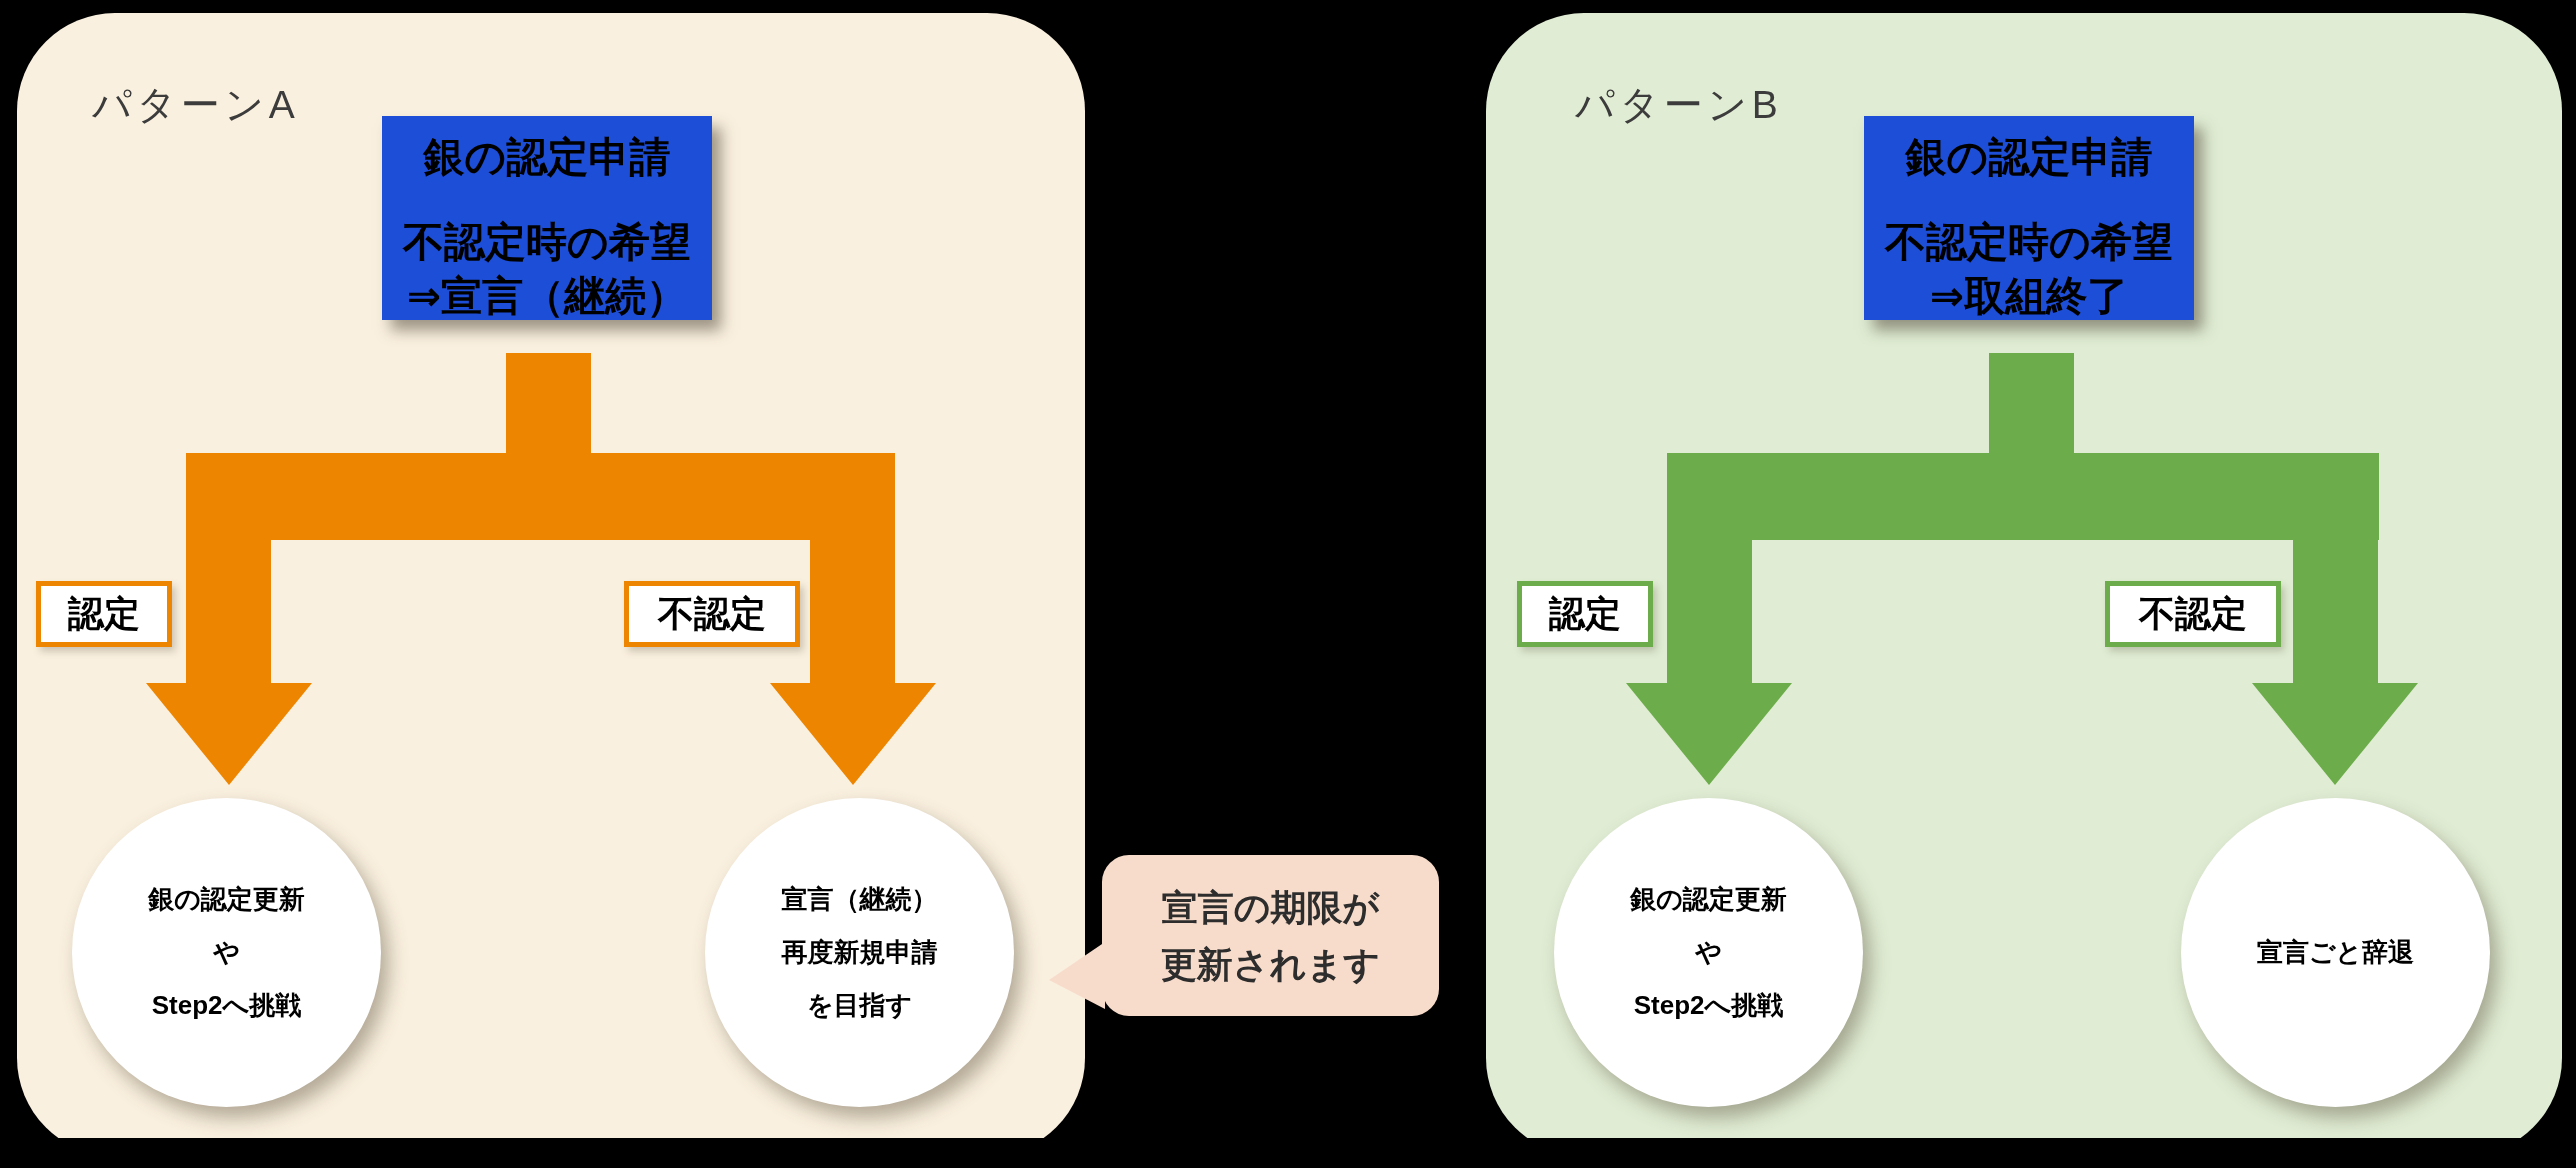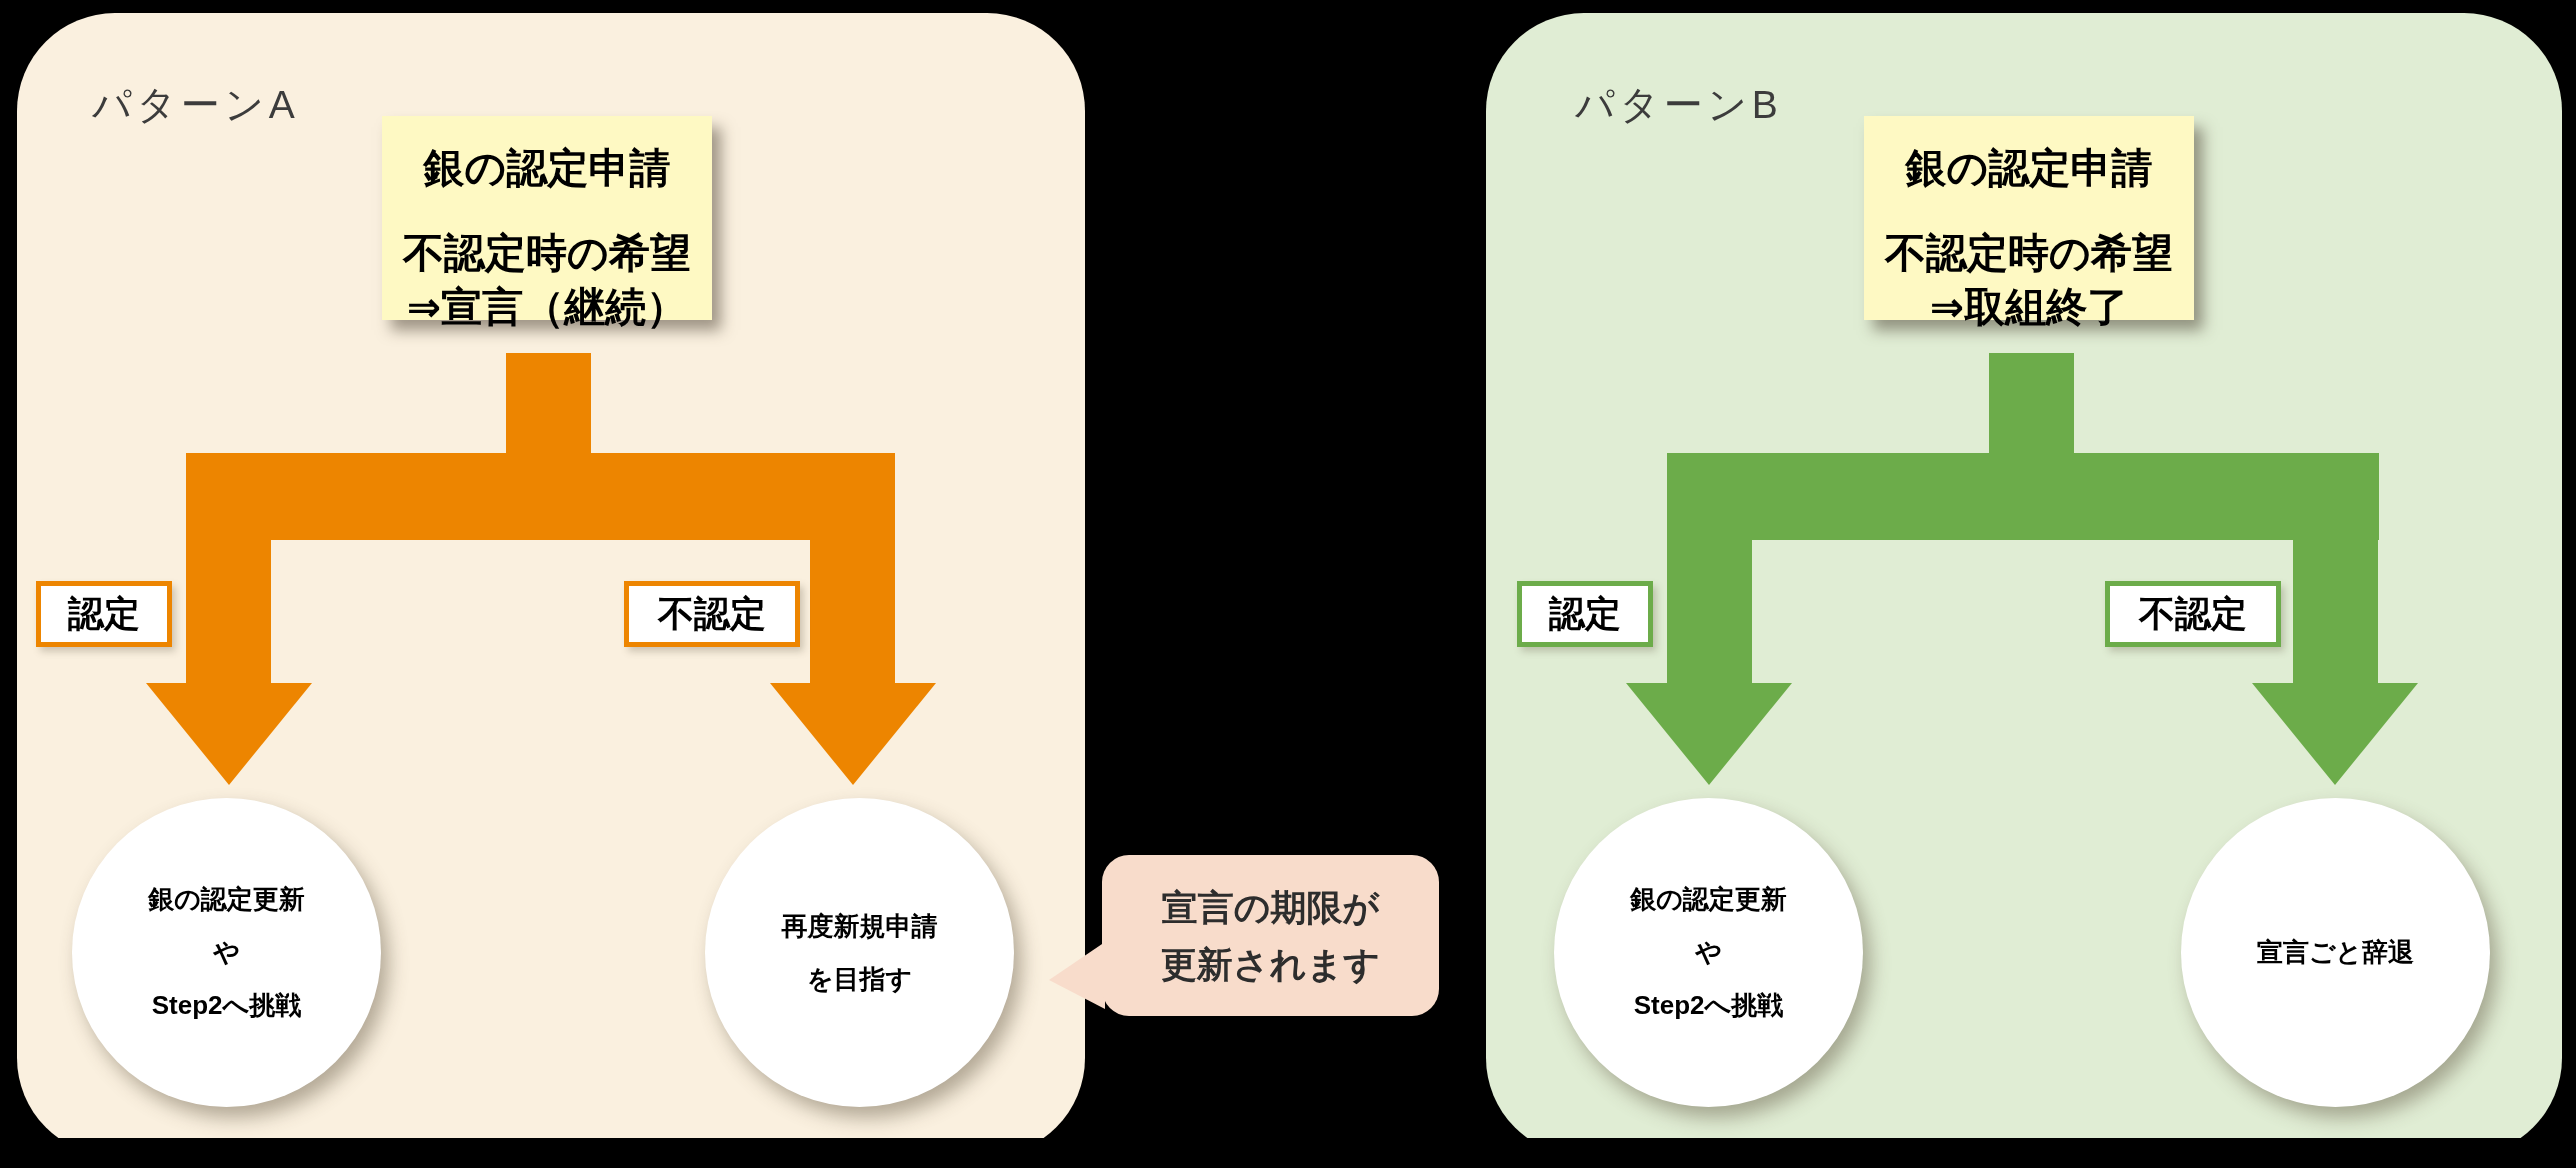--- a/index.html
+++ b/index.html
@@ -16,23 +16,23 @@
   }
   .panel{position:absolute;top:13px;height:1143px;border-radius:98px;}
   #panelA{left:16.6px;width:1068px;background:var(--cream);}
   #panelB{left:1486px;width:1076px;background:var(--lgreen);}
   .pattern-label{
     position:absolute;top:78px;font-size:39px;font-weight:400;color:#3c3c3c;letter-spacing:4.5px;
   }
   #labelA{left:92px;}
   #labelB{left:1575px;}
   .top-box{
-    position:absolute;top:116px;width:330px;height:204px;background:#fef9c3;
+    position:absolute;top:116px;width:330px;height:204px;background:#1d4ed8;
     box-shadow:9px 10.6px 13.6px rgba(70,60,45,.5);
-    display:flex;flex-direction:column;align-items:center;padding-top:25px;box-sizing:border-box;
+    display:flex;flex-direction:column;align-items:center;padding-top:14px;box-sizing:border-box;
     font-size:41px;font-weight:700;color:#000;line-height:54px;text-align:center;white-space:nowrap;
   }
   #boxA{left:382px;}
   #boxB{left:1864px;}
   .gap-top{margin-top:31px;}
   .arr{position:absolute;}
   .arr-a{background:var(--orange);}
   .arr-b{background:var(--green);}
   #a-stem{left:506px;top:353px;width:85px;height:106px;}
   #a-bar{left:186px;top:453px;width:709px;height:87px;}
@@ -108,20 +108,21 @@
 
   <div class="branch-label border-a" id="a-cert">認定</div>
   <div class="branch-label border-a" id="a-ncert">不認定</div>
 
   <div class="circle" id="a-circ-l">
     <div>銀の認定更新</div>
     <div>や</div>
     <div>Step2へ挑戦</div>
   </div>
   <div class="circle" id="a-circ-r">
+    <div>宣言（継続）</div>
     <div>再度新規申請</div>
     <div>を目指す</div>
   </div>
 
   <section class="panel" id="panelB">
   </section>
 
   <div class="pattern-label" id="labelB">パターンB</div>
 
   <div class="top-box" id="boxB">

